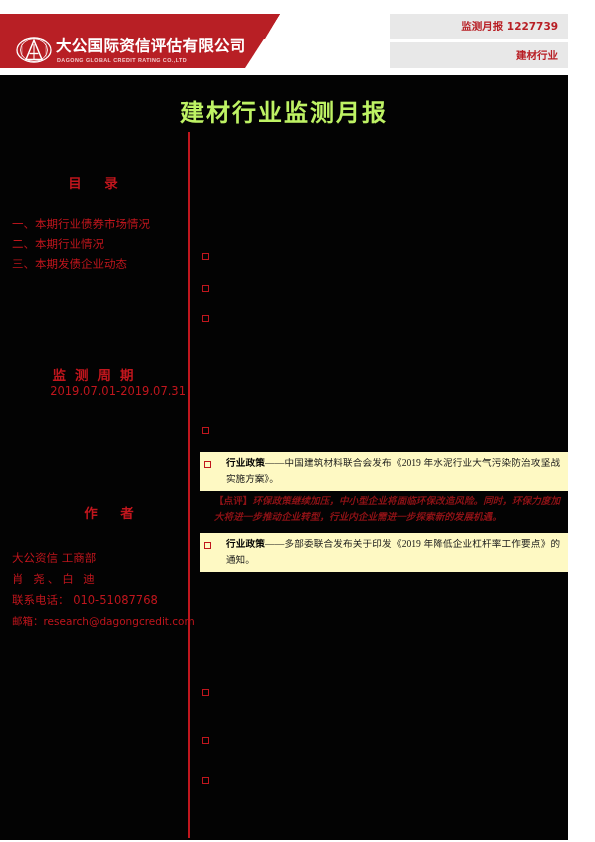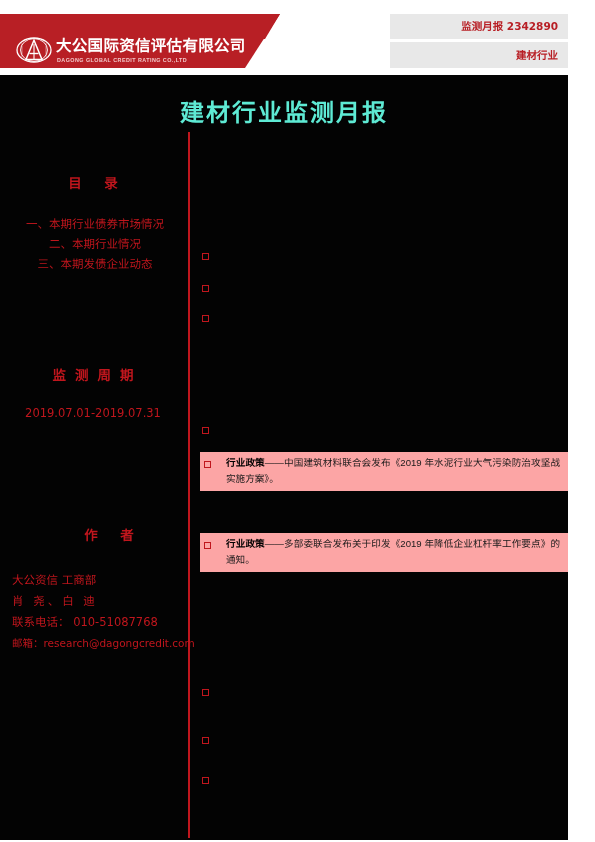--- a/index.html
+++ b/index.html
@@ -132,21 +132,21 @@
   }
 
   .doc-title {
     position: absolute;
     left: 0px;
     top: 18px;
     width: 568px;
     text-align: center;
     font-size: 24px;
     font-weight: bold;
-    color: #5eead4;
+    color: #bef264;
     letter-spacing: 2px;
     font-family: "DejaVu Sans", "Liberation Sans", sans-serif;
   }
 
   .divider {
     position: absolute;
     left: 188px;
     top: 57px;
     width: 2px;
     height: 706px;
@@ -171,23 +171,22 @@
   }
   .toc-list {
     margin: 0;
     padding: 0;
     list-style: none;
   }
   .toc-item {
     font-size: 11.5px;
     color: #c0161d;
     line-height: 20px;
-    padding-left: 4px;
-    font-family: "DejaVu Sans", "Liberation Sans", sans-serif;
-    text-align: center;
+    padding-left: 12px;
+    font-family: "DejaVu Sans", "Liberation Sans", sans-serif;
   }
   .period-value {
     text-align: center;
     font-size: 11.5px;
     color: #c0161d;
     font-family: "DejaVu Sans", "Liberation Sans", sans-serif;
   }
   .author-line {
     font-size: 11.5px;
     color: #c0161d;
@@ -215,28 +214,28 @@
     border: 1.6px solid #c0161d;
     box-sizing: border-box;
     background: transparent;
   }
   .policy-block {
     position: absolute;
     left: 12px;
     width: 368px;
   }
   .policy-head {
-    background: #fca5a5;
+    background: #fef9c3;
     color: #1a1a1a;
     font-size: 9.6px;
     line-height: 16px;
     padding: 3px 8px 4px 26px;
     box-sizing: border-box;
     text-align: justify;
-    font-family: Liberation Sans, sans-serif;
+    font-family: Liberation Serif, serif;
   }
   .policy-head .label {
     font-weight: bold;
     color: #000000;
   }
   .policy-comment {
     color: #8d1216;
     font-size: 9.6px;
     line-height: 15.5px;
     padding: 2px 8px 2px 14px;
@@ -268,42 +267,42 @@
         <path d="M18 3.2 L26 22.5 L10 22.5 Z" fill="none" stroke="#ffffff" stroke-width="1.5"></path>
         <path d="M13.4 16.5 L22.6 16.5" stroke="#ffffff" stroke-width="1.4"></path>
         <path d="M18 7 L18 22.5" stroke="#ffffff" stroke-width="1.1"></path>
         <path d="M6 6 L6 20 M30 6 L30 20" stroke="#ffffff" stroke-width="0.55" opacity="0.8"></path>
       </svg>
     </div>
 
     <div class="logo-cn">大公国际资信评估有限公司</div>
     <div class="logo-en">DAGONG GLOBAL CREDIT RATING CO.,LTD</div>
 
-    <div class="hdr-report-no">监测月报 2342890</div>
+    <div class="hdr-report-no">监测月报 1227739</div>
     <div class="hdr-industry">建材行业</div>
   </div>
 
   <div class="body-black">
 
     <div class="doc-title">建材行业监测月报</div>
 
     <div class="divider"></div>
 
     <div class="left-col">
 
       <div class="sec-heading" style="margin-top:40px;">目 录</div>
 
       <ul class="toc-list" style="margin-top:22px;">
         <li class="toc-item">一、本期行业债券市场情况</li>
         <li class="toc-item">二、本期行业情况</li>
         <li class="toc-item">三、本期发债企业动态</li>
       </ul>
 
       <div class="sec-heading" style="margin-top:90px;text-align:center;">监测周期</div>
-      <div class="period-value" style="margin-top:22px;">2019.07.01-2019.07.31</div>
+      <div class="period-value" style="text-align:right;">2019.07.01-2019.07.31</div>
 
       <div class="sec-heading" style="margin-top:104px;padding-left:32px;">作 者</div>
 
       <div style="margin-top:26px;">
         <div class="author-line">大公资信 工商部</div>
         <div class="author-line author-names">肖 尧、白 迪</div>
         <div class="author-line">联系电话： 010-51087768</div>
         <div class="author-line" style="font-size:10.5px;">邮箱：research@dagongcredit.com</div>
       </div>
 
@@ -314,20 +313,23 @@
       <div class="bullet-sq" style="left:14px; top:121px;"></div>
       <div class="bullet-sq" style="left:14px; top:153px;"></div>
       <div class="bullet-sq" style="left:14px; top:183px;"></div>
       <div class="bullet-sq" style="left:14px; top:295px;"></div>
 
       <div class="policy-block" style="top:320px;">
         <div class="bullet-sq" style="left:4px; top:9px;"></div>
         <div class="policy-head">
           <span class="label">行业政策</span><span>——中国建筑材料联合会发布《2019 年水泥行业大气污染防治攻坚战实施方案》。</span>
         </div>
+        <div class="policy-comment">
+          <span class="tag">【点评】</span><span>环保政策继续加压，中小型企业将面临环保改造风险。同时，环保力度加大将进一步推动企业转型，行业内企业需进一步探索新的发展机遇。</span>
+        </div>
       </div>
 
       <div class="policy-block" style="top:401px;">
         <div class="bullet-sq" style="left:4px; top:9px;"></div>
         <div class="policy-head">
           <span class="label">行业政策</span><span>——多部委联合发布关于印发《2019 年降低企业杠杆率工作要点》的通知。</span>
         </div>
       </div>
 
       <div class="bullet-sq" style="left:14px; top:557px;"></div>

